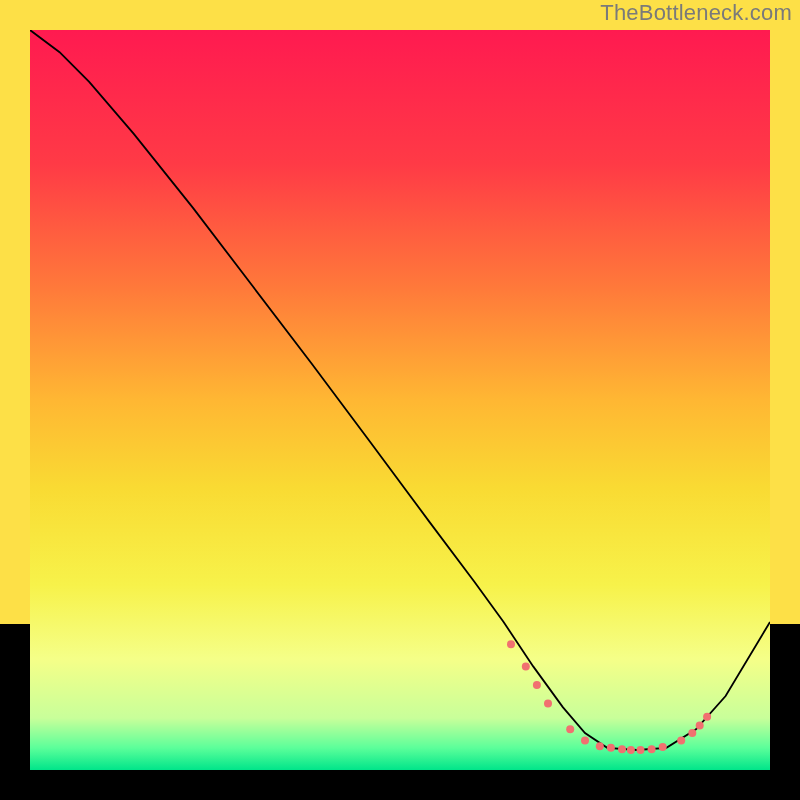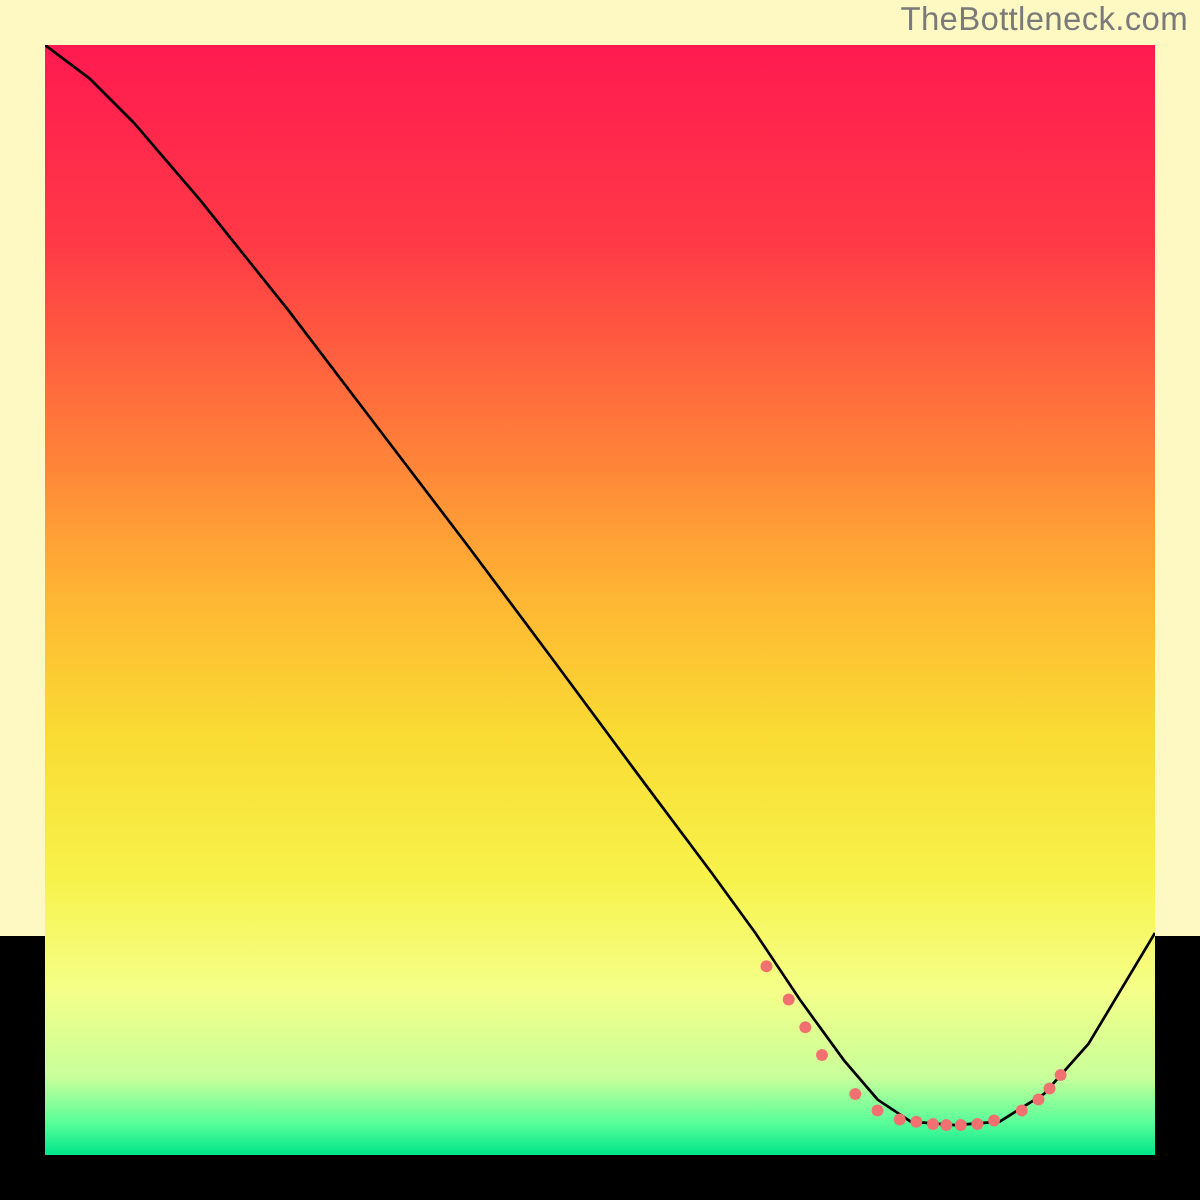--- a/index.html
+++ b/index.html
@@ -8,21 +8,21 @@
     width: 800px;
     height: 800px;
     background: #000;
     overflow: hidden;
     font-family: Arial, Helvetica, sans-serif;
   }
   .outer {
     position: relative;
     width: 800px;
     height: 624px;
-    background: #fef9c3;
+    background: #fde047;
   }
   .watermark {
     position: absolute;
     top: 0;
     right: 8px;
     color: #7a7a7a;
     font-size: 22px;
     font-weight: 400;
     letter-spacing: 0.2px;
     z-index: 20;

